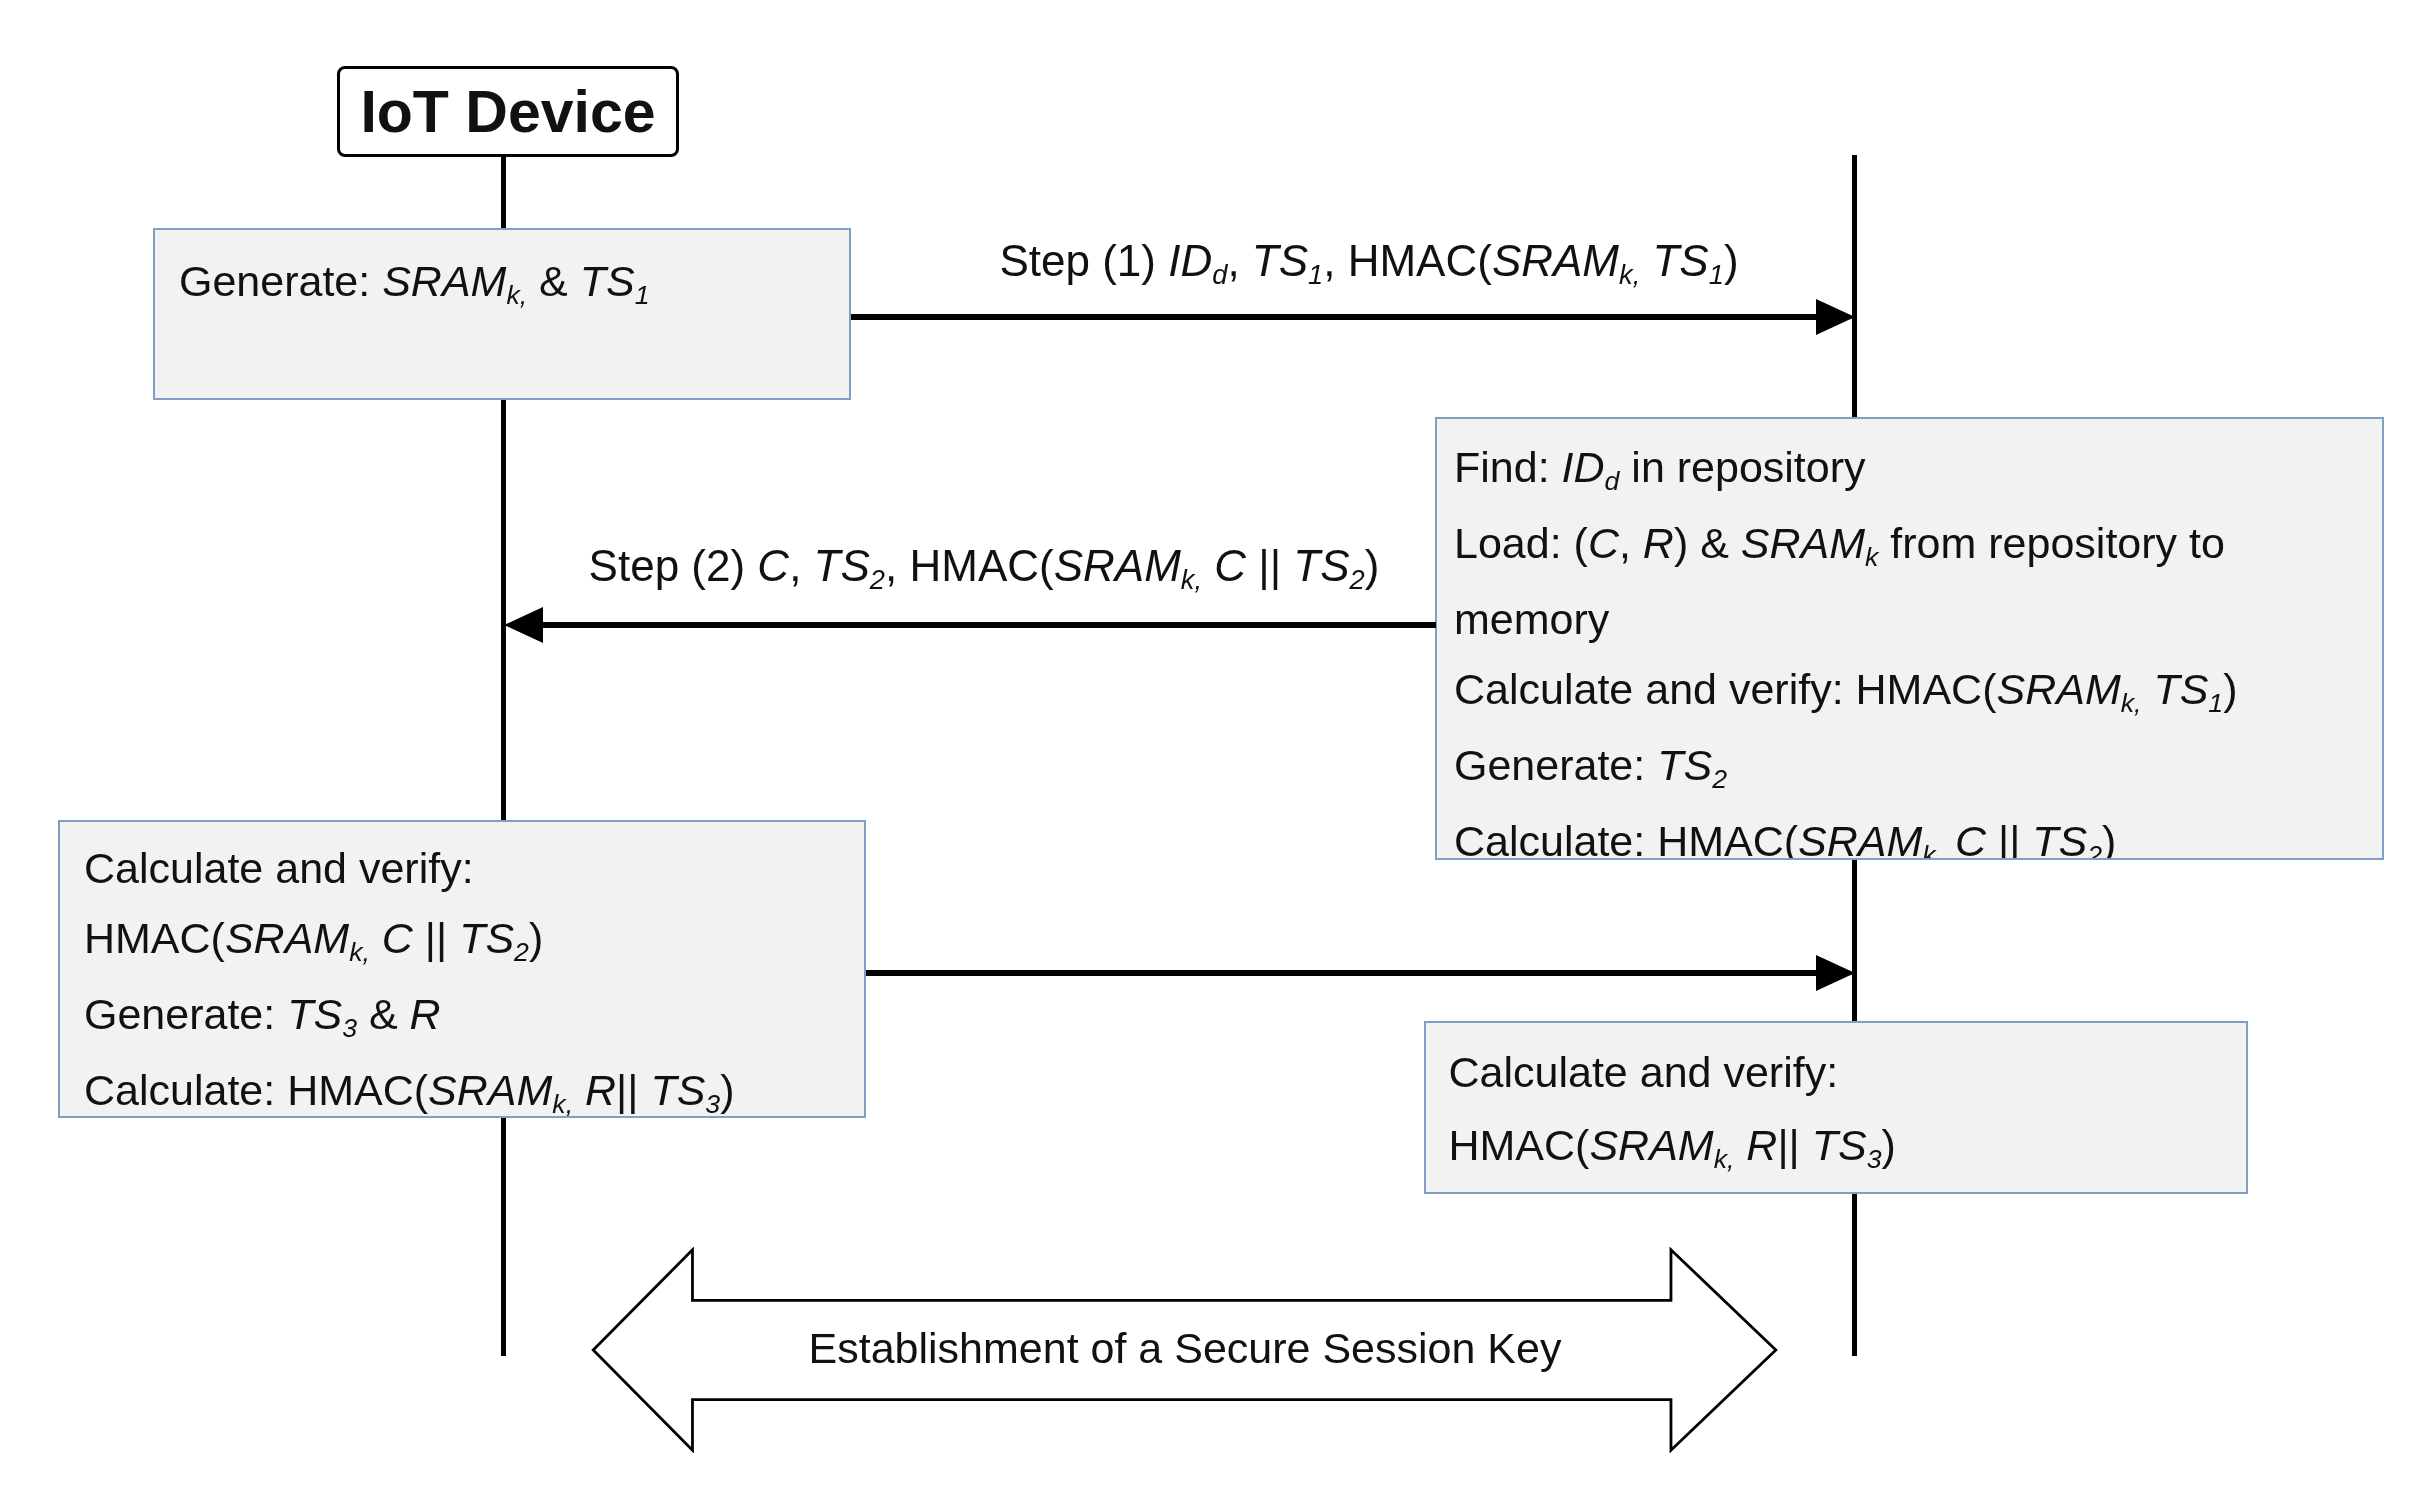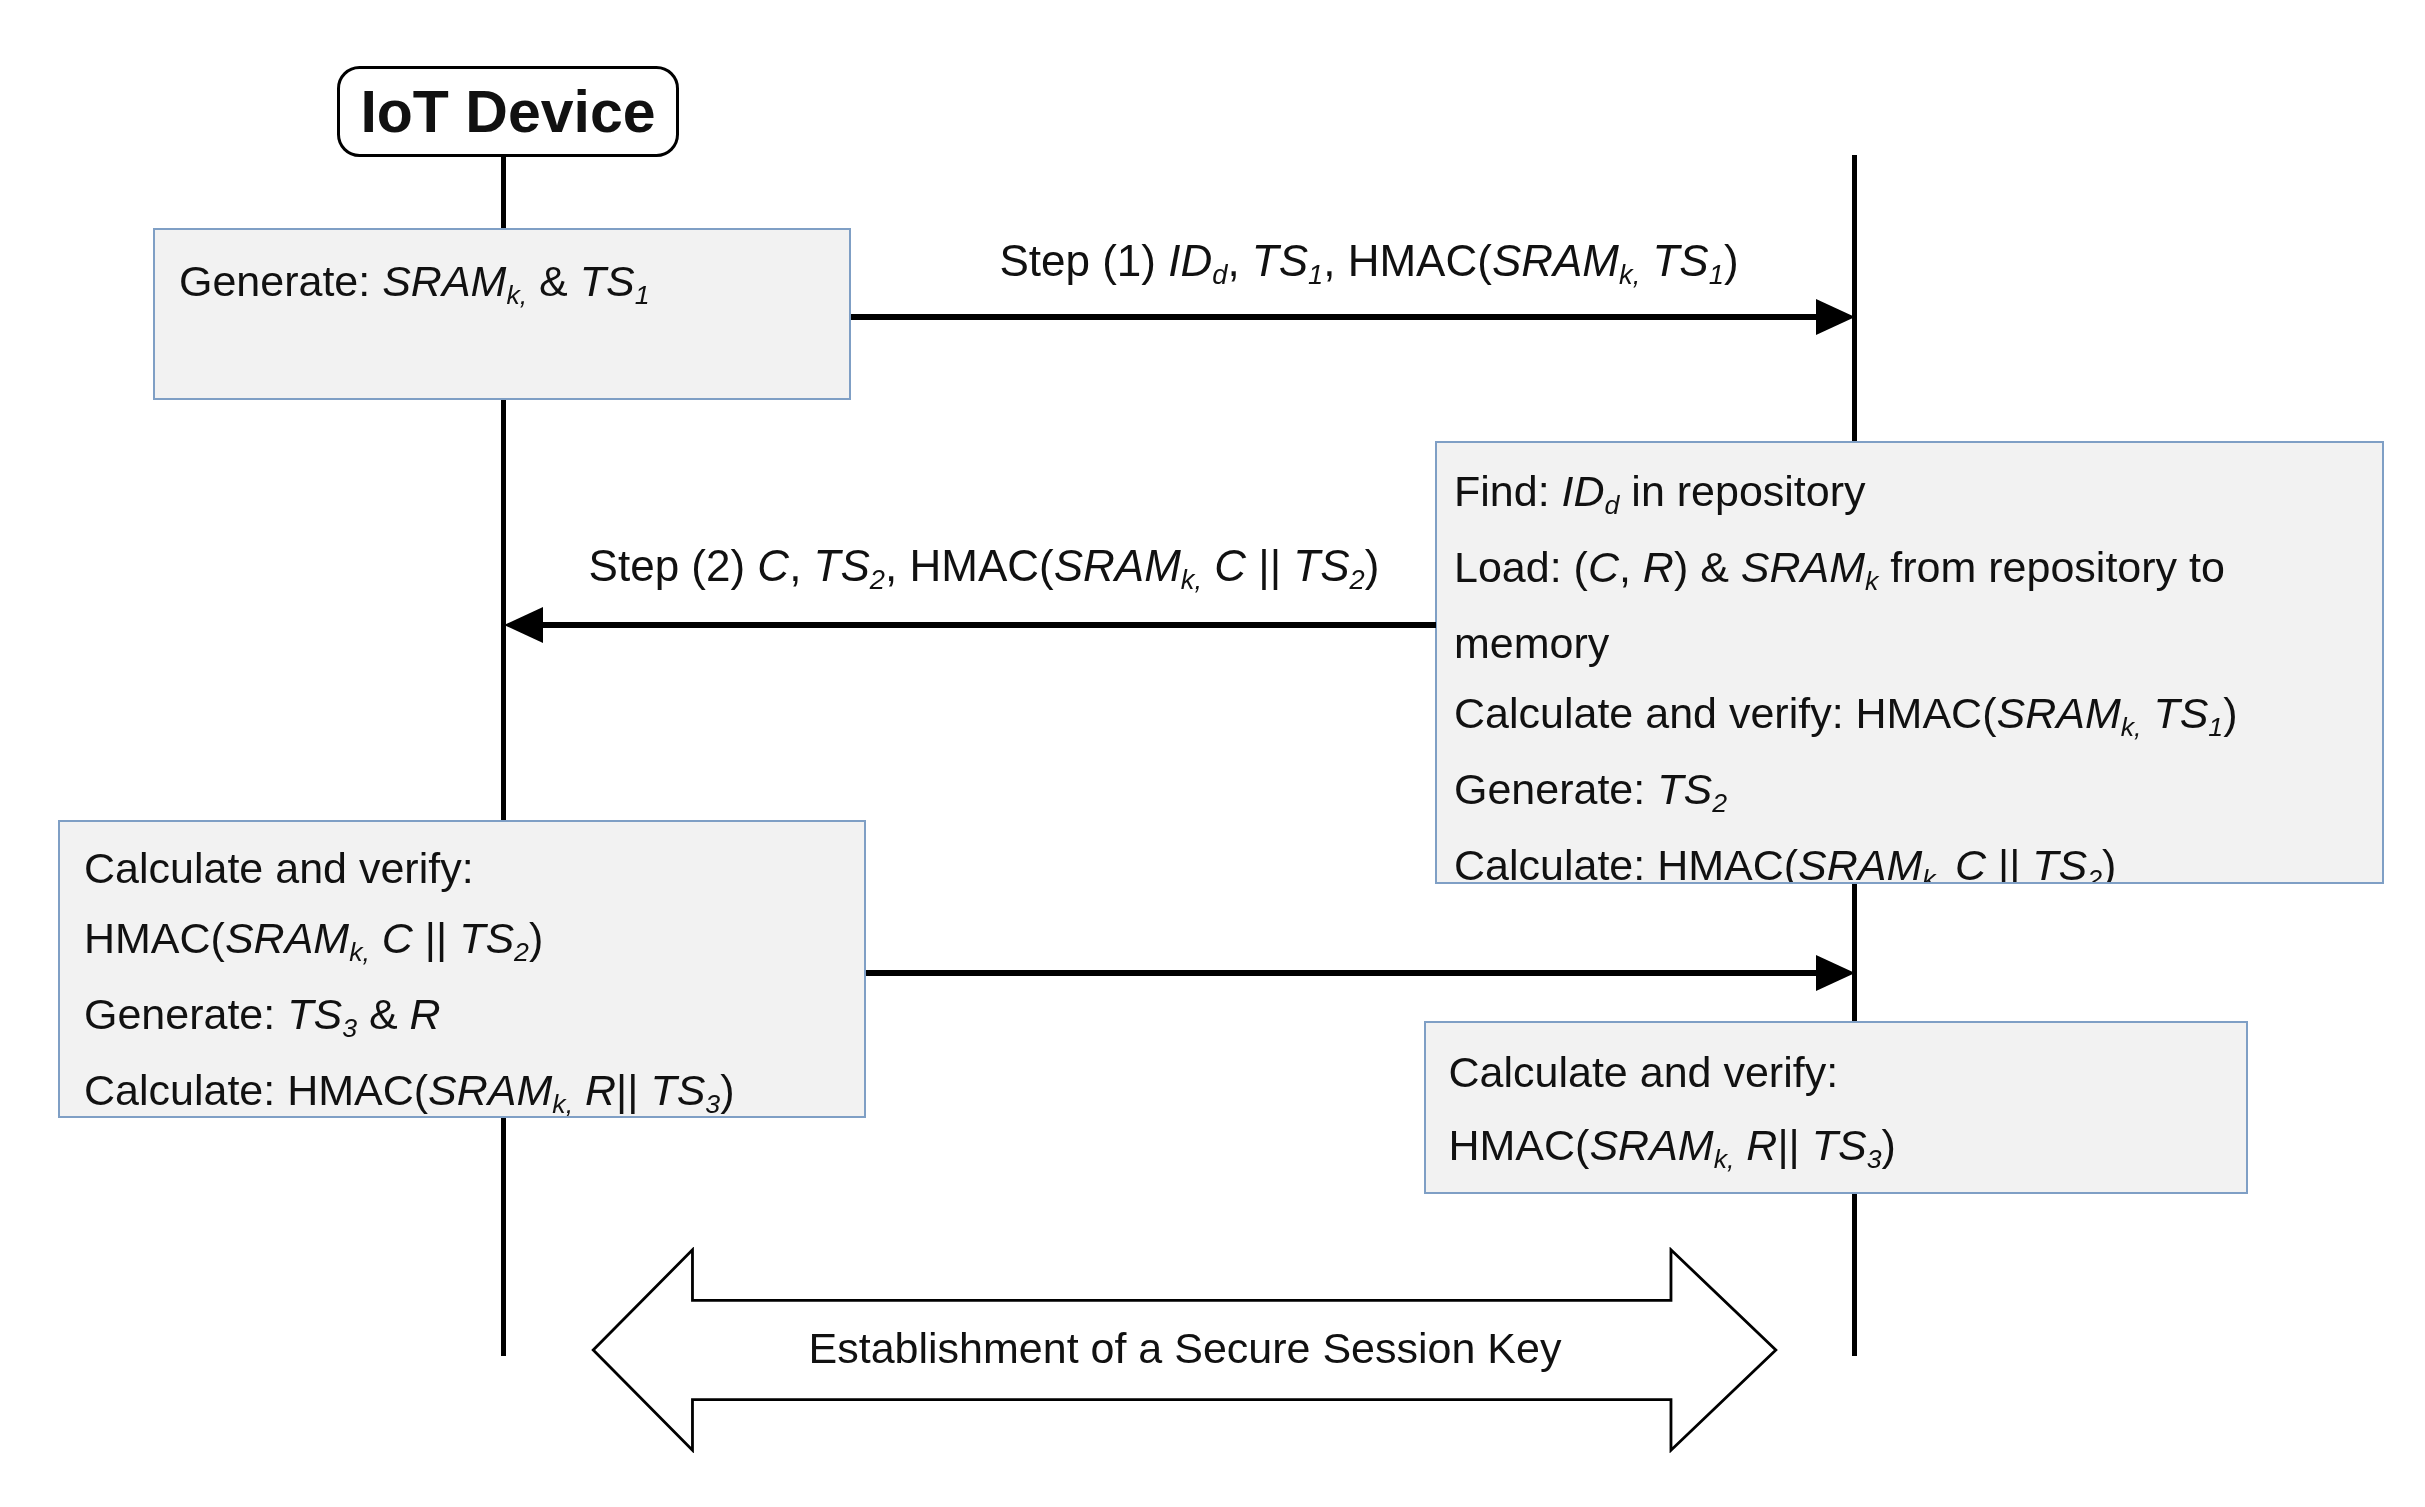--- a/index.html
+++ b/index.html
@@ -39,29 +39,29 @@
   .banner-label{position:absolute; font-size:43px; text-align:center; z-index:3; white-space:nowrap;}
 </style>
 </head>
 <body>
 
 <div class="canvas">
 
   <div class="lifeline" style="left:501px; top:155px; height:1201px;"></div>
   <div class="lifeline" style="left:1852px; top:155px; height:1201px;"></div>
 
-  <div class="actor" style="left:337px; top:66px; width:342px; height:91px;">
+  <div class="actor" style="left:337px; top:66px; width:342px; height:91px;border-radius:8px;">
     <span>IoT Device</span>
   </div>
 
   <div class="note" style="left:153px; top:228px; width:698px; height:172px; padding:13px 0 12px 24px; line-height:77px;">
       <div class="tline"><span>Generate: </span><span class="seg-i">SRAM</span><span class="seg-i seg-s">k,</span><span> &amp; </span><span class="seg-i">TS</span><span class="seg-i seg-s">1</span></div>
     </div>
 
-  <div class="note" style="left:1435px; top:417px; width:949px; height:443px; padding:13px 0 0 17px; line-height:70px;margin-top:24px;">
+  <div class="note" style="left:1435px; top:417px; width:949px; height:443px; padding:13px 0 0 17px; line-height:70px;">
       <div class="tline"><span>Find: </span><span class="seg-i">ID</span><span class="seg-i seg-s">d</span><span> in repository</span></div>
       <div class="tline"><span>Load: (</span><span class="seg-i">C</span><span>, </span><span class="seg-i">R</span><span>) &amp; </span><span class="seg-i">SRAM</span><span class="seg-i seg-s">k</span><span> from repository to</span></div>
       <div class="tline"><span>memory</span></div>
       <div class="tline"><span>Calculate and verify: HMAC(</span><span class="seg-i">SRAM</span><span class="seg-i seg-s">k,</span><span> </span><span class="seg-i">TS</span><span class="seg-i seg-s">1</span><span>)</span></div>
       <div class="tline"><span>Generate: </span><span class="seg-i">TS</span><span class="seg-i seg-s">2</span></div>
       <div class="tline"><span>Calculate: HMAC(</span><span class="seg-i">SRAM</span><span class="seg-i seg-s">k,</span><span> </span><span class="seg-i">C</span><span> || </span><span class="seg-i">TS</span><span class="seg-i seg-s">2</span><span>)</span></div>
     </div>
 
   <div class="note" style="left:58px; top:820px; width:808px; height:298px; padding:11.2px 0 0 24px; line-height:70px;">
       <div class="tline"><span>Calculate and verify:</span></div>

